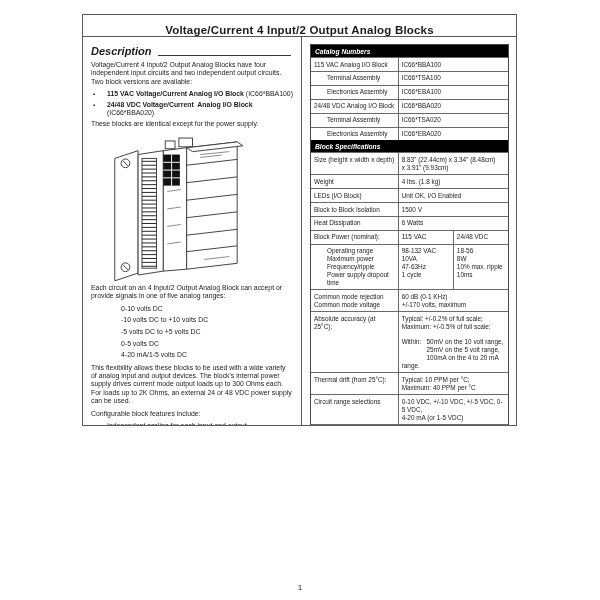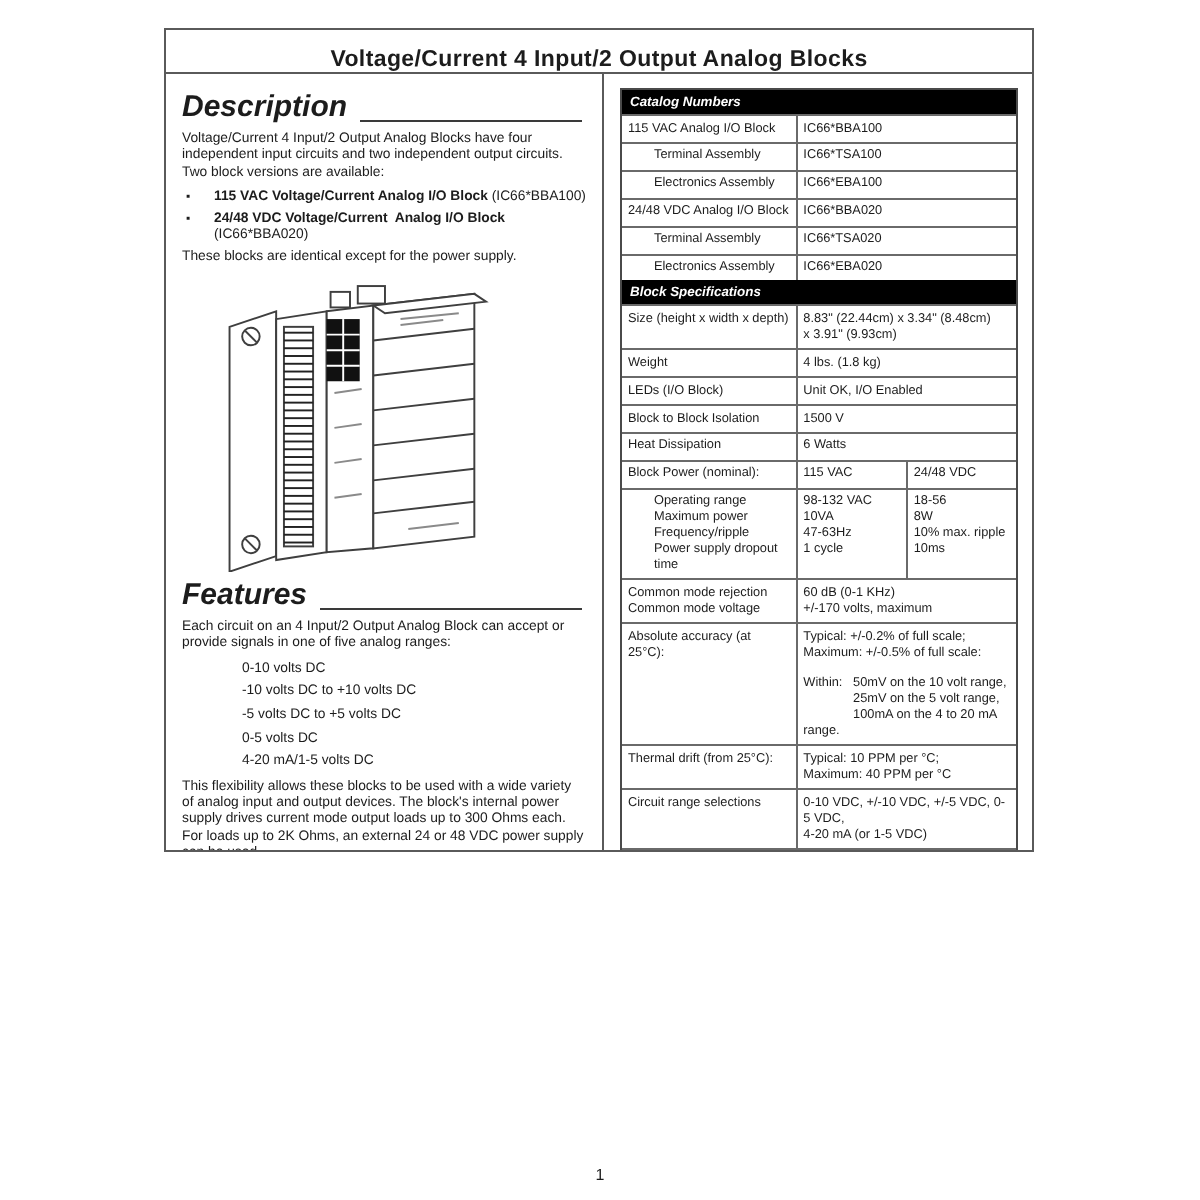--- a/index.html
+++ b/index.html
@@ -9,21 +9,21 @@
         border:1px solid #5a5a5a;background:#fff;box-sizing:border-box;overflow:hidden;}
   
   .hdr{border-bottom:1px solid #5a5a5a;}
   .hdr-title{text-align:center;font-weight:bold;font-size:11.5px;padding-top:9px;letter-spacing:.2px;}
   .hdr-meta{display:flex;justify-content:space-between;font-size:7.5px;padding:7px 7px 3px 7px;}
   
   .cols{display:flex;height:521px;}
   .col-left{width:219px;border-right:1px solid #5a5a5a;box-sizing:border-box;padding:5px 8px 0 8px;}
   .col-right{flex:1;box-sizing:border-box;padding:5px 7px 0 8px;}
   
-  .sec-h{display:flex;align-items:flex-end;font-size:15px;font-weight:bold;font-style:italic;margin:3px 0 4px 0;text-align:center;}
+  .sec-h{display:flex;align-items:flex-end;font-size:11px;font-weight:bold;font-style:italic;margin:3px 0 4px 0;text-align:center;}
   .sec-h .rule{flex:1;border-bottom:1px solid #3a3a3a;margin:0 2px 1px 6px;}
   
   .body-p{font-size:6.9px;line-height:8.4px;margin:3px 0 4px 0;text-align:left;}
   .blist{margin:2px 0;}
   .bitem{display:flex;font-size:6.9px;line-height:8.2px;margin:2.5px 0;}
   .bitem .dot{width:14px;flex:none;text-align:left;padding-left:2px;font-size:6px;line-height:8.2px;}
   .bitem .btxt{flex:1;white-space:pre-wrap;}
   .bitem .btxt b{font-weight:bold;}
   .ranges{margin:4px 0 4px 30px;}
   .range-line{font-size:6.9px;line-height:8.2px;margin:3.5px 0;}
@@ -148,24 +148,20 @@
             <line x1="96" y1="22" x2="126" y2="19"></line>
             <line x1="96" y1="25" x2="118" y2="22.5"></line>
             <line x1="62" y1="60" x2="76" y2="58"></line>
             <line x1="62" y1="78" x2="76" y2="76"></line>
             <line x1="62" y1="96" x2="76" y2="94"></line>
             <line x1="62" y1="114" x2="76" y2="112"></line>
             <line x1="100" y1="130" x2="126" y2="127"></line>
           </g>
         </svg>
 
-        <div class="sec-h">
-          <span>Features</span>
-          <span class="rule"></span>
-        </div>
         <p class="body-p">Each circuit on an 4 Input/2 Output Analog Block can accept or provide signals in one of five analog ranges:</p>
         <div class="ranges">
             <div class="range-line">0-10 volts DC</div>
             <div class="range-line">-10 volts DC to +10 volts DC</div>
             <div class="range-line">-5 volts DC to  +5 volts DC</div>
             <div class="range-line">0-5 volts DC</div>
             <div class="range-line">4-20 mA/1-5 volts DC</div>
           </div>
         <p class="body-p">This flexibility allows these blocks to be used with a wide variety of analog input and output devices.  The block's internal power supply drives current mode output loads up to 300 Ohms each.  For loads up to 2K Ohms, an external 24 or 48 VDC power supply can be used.</p>
         <p class="body-p">Configurable block features include:</p>

